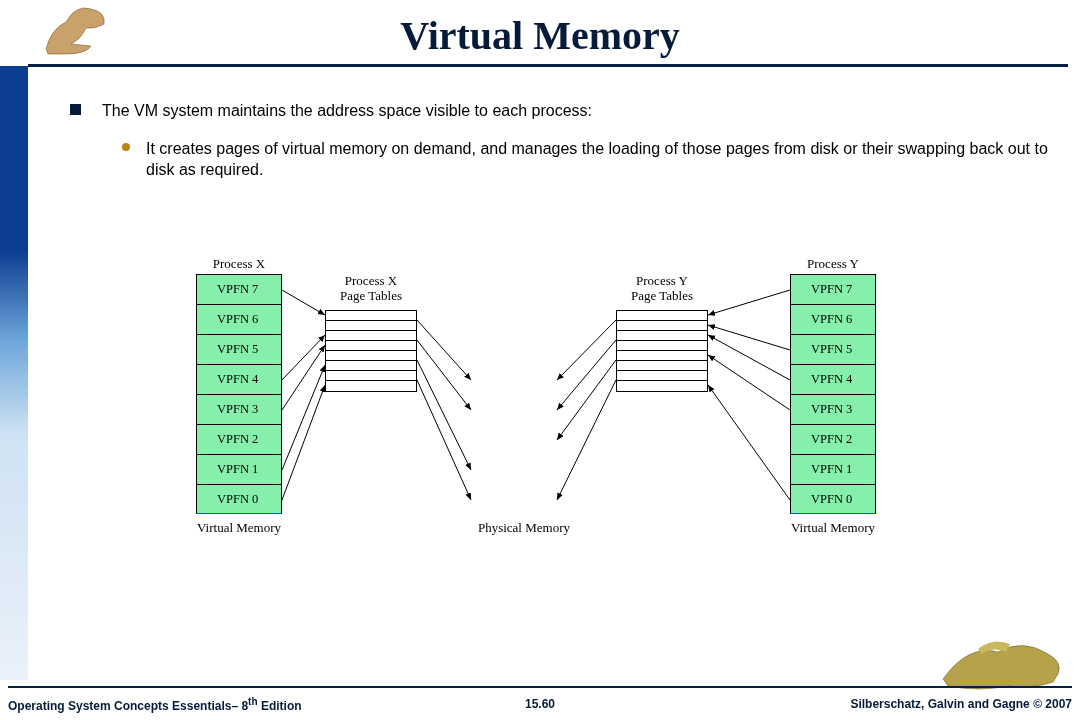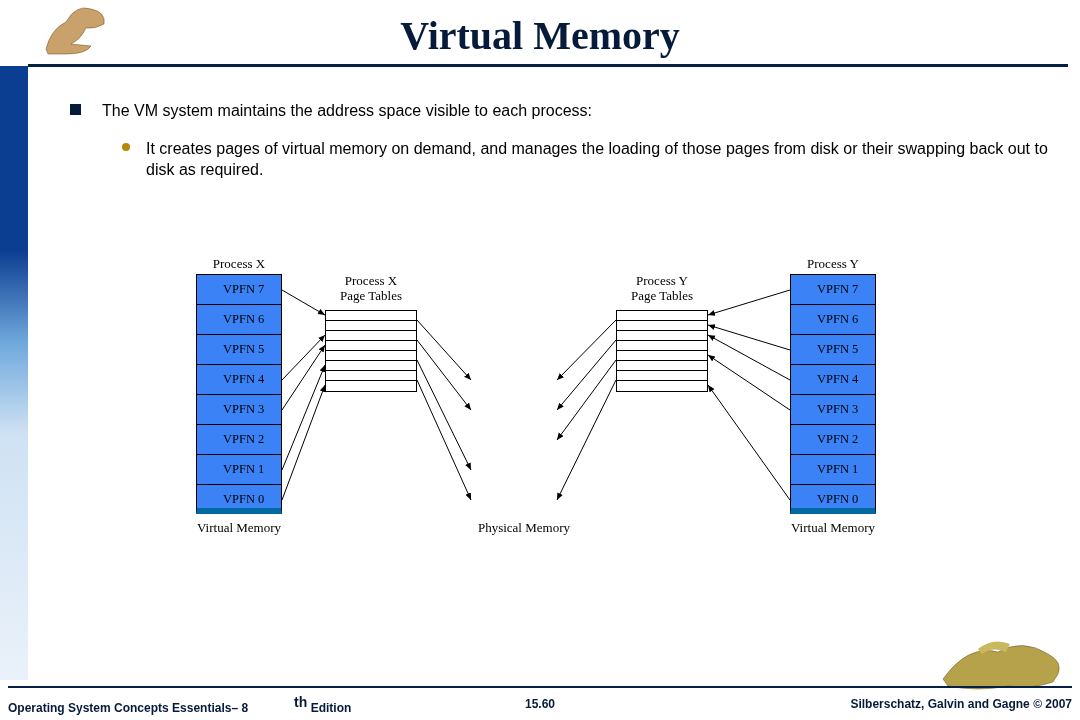--- a/index.html
+++ b/index.html
@@ -103,24 +103,24 @@
     position: absolute;
     width: 86px;
   }
   .cell {
     border: 1px solid #000;
     border-bottom: none;
     height: 30px;
     line-height: 28px;
     font-family: "Times New Roman", Times, serif;
     font-size: 12.5px;
-    padding-left: 26px;
-    background: #3b82f6;
-  }
-  .cell:last-child { border-bottom: 6px solid #0369a1; }
+    padding-left: 20px;
+    background: #86efac;
+  }
+  .cell:last-child { border-bottom: 1px solid #0369a1; }
   .ptable {
     position: absolute;
     width: 92px;
     border: 1.5px solid #000;
     background: #fff;
   }
   .ptrow {
     height: 10px;
     border-bottom: 1px solid #000;
   }
@@ -143,21 +143,21 @@
     border-top: 2px solid #081f44;
     padding-top: 6px;
     font-size: 12px;
     font-weight: bold;
     color: #061a3a;
     display: flex;
     justify-content: space-between;
     align-items: center;
   }
   .footer .mid { position: absolute; left: 50%; transform: translateX(-50%); }
-  .sup { font-size: 14px; vertical-align: super; margin-left: 46px; }
+  .sup { font-size: 10px; vertical-align: super; }
 
   .dino1, .dino2 {
     position: absolute;
     font-size: 0;
   }
   .dino1 { left: 36px; top: -6px; width: 90px; height: 70px; }
   .dino2 { right: 12px; bottom: 26px; width: 130px; height: 60px; }
 </style>
 </head>
 <body>

